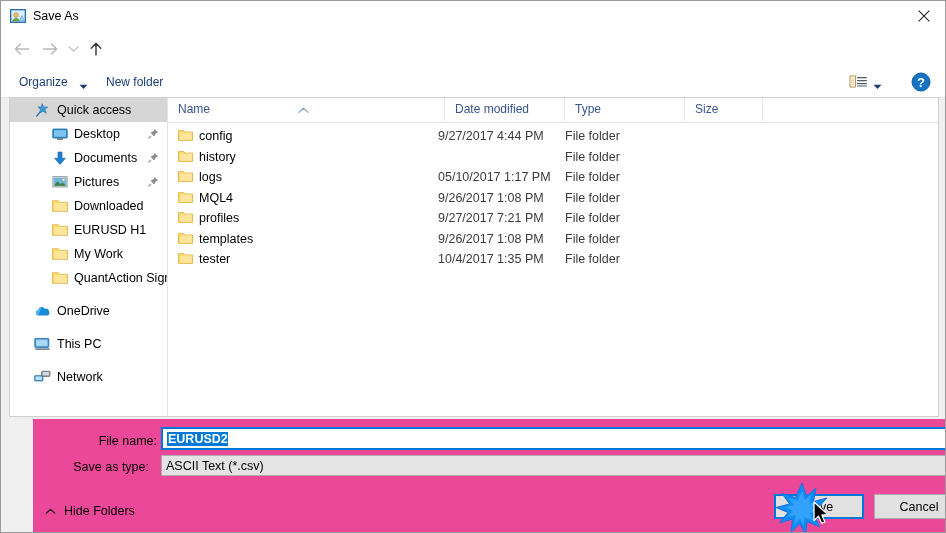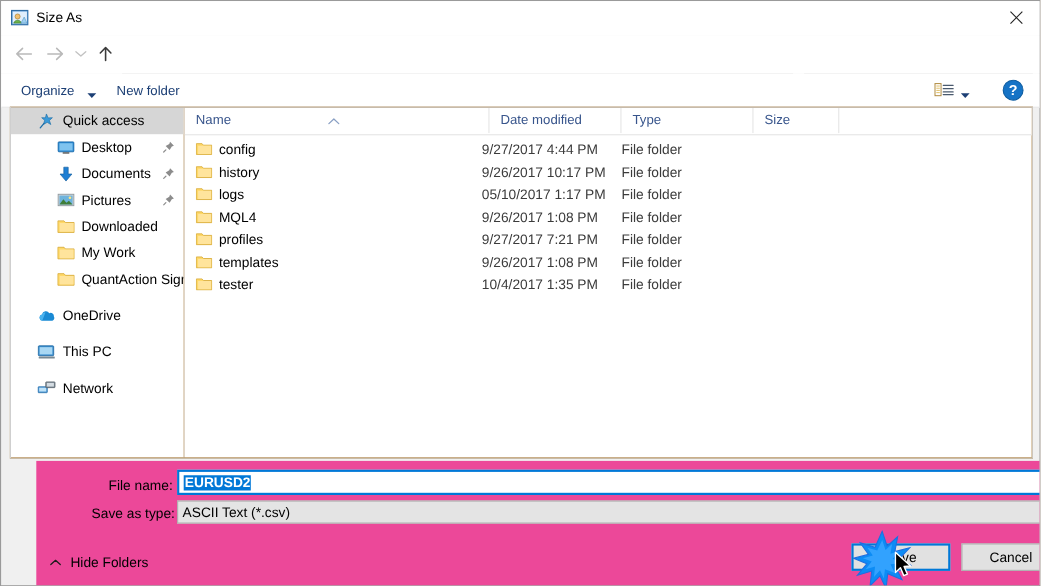--- a/index.html
+++ b/index.html
@@ -305,21 +305,21 @@
   }
   .flabel {
     position: absolute;
     font-size: 12.5px;
     color: #000;
     text-align: right;
     line-height: 22px;
     white-space: nowrap;
   }
   .lab-filename { left: 30px; top: 11px; width: 94px; }
-  .lab-savetype { left: 32px; top: 37px; width: 94px; text-align: right; }
+  .lab-savetype { left: 22px; top: 37px; width: 94px; text-align: right; }
 
   .combo {
     position: absolute;
     box-sizing: border-box;
     display: flex;
     align-items: center;
   }
   .combo-filename {
     left: 128px; top: 8px;
     width: 809px; height: 23px;
@@ -416,21 +416,21 @@
   <div class="titlebar">
     <span class="title-icon">
       <svg width="16" height="16" viewBox="0 0 16 16">
         <rect x="0.5" y="1.5" width="15" height="13" fill="#5b9bd5" stroke="#2e6ca4"></rect>
         <rect x="1.5" y="2.5" width="13" height="11" fill="#dfeefc"></rect>
         <circle cx="6" cy="7" r="2.3" fill="#f0c070" stroke="#a87c2c" stroke-width="0.6"></circle>
         <path d="M2.5 13 C3.5 9.6 8.5 9.6 9.5 13 Z" fill="#6cb24a" stroke="#3d7a2a" stroke-width="0.6"></path>
         <path d="M9 13 L12 7.5 L14.5 13 Z" fill="#9fd0f0" stroke="#4a8fc0" stroke-width="0.5"></path>
       </svg>
     </span>
-    <span class="title-text">Size As</span>
+    <span class="title-text">Save As</span>
     <div class="close-btn">
       <svg width="12" height="12" viewBox="0 0 12 12">
         <path d="M0.6 0.6 L11.4 11.4 M11.4 0.6 L0.6 11.4" stroke="#222" stroke-width="1.05" fill="none"></path>
       </svg>
     </div>
   </div>
 
   <div class="navrow">
     <div class="navbtn nav-back">
       <svg width="18" height="14" viewBox="0 0 18 14">
@@ -592,20 +592,29 @@
       <div class="side-item lvl1">
         <span class="side-ico">
           <svg width="16" height="14" viewBox="0 0 16 14">
             <path d="M0.6 1.8 h5.6 l1.3 1.5 H15.4 v9 H0.6 Z" fill="#ffd968" stroke="#d9ad3c" stroke-width="0.8"></path>
             <path d="M2.3 3.8 h12.6 v7.9 H2.3 Z" fill="#ffe49c"></path>
           </svg>
         </span>
         <span class="side-label">Downloaded</span>
       </div>
 
+      <div class="side-item lvl1">
+        <span class="side-ico">
+          <svg width="16" height="14" viewBox="0 0 16 14">
+            <path d="M0.6 1.8 h5.6 l1.3 1.5 H15.4 v9 H0.6 Z" fill="#ffd968" stroke="#d9ad3c" stroke-width="0.8"></path>
+            <path d="M2.3 3.8 h12.6 v7.9 H2.3 Z" fill="#ffe49c"></path>
+          </svg>
+        </span>
+        <span class="side-label">EURUSD H1</span>
+      </div>
 
       <div class="side-item lvl1">
         <span class="side-ico">
           <svg width="16" height="14" viewBox="0 0 16 14">
             <path d="M0.6 1.8 h5.6 l1.3 1.5 H15.4 v9 H0.6 Z" fill="#ffd968" stroke="#d9ad3c" stroke-width="0.8"></path>
             <path d="M2.3 3.8 h12.6 v7.9 H2.3 Z" fill="#ffe49c"></path>
           </svg>
         </span>
         <span class="side-label">My Work</span>
       </div>
@@ -699,21 +708,20 @@
         </div>
 
         <div class="frow">
           <span class="folder-ico">
             <svg width="15" height="13" viewBox="0 0 15 13">
               <path d="M0.5 1.6 h5.2 l1.2 1.4 H14.5 v8.4 H0.5 Z" fill="#ffd968" stroke="#d9ad3c" stroke-width="0.8"></path>
               <path d="M2.1 3.5 h11.8 v7.4 H2.1 Z" fill="#ffe49c"></path>
             </svg>
           </span>
           <span class="fcell fname" style="left:0; width:277px;">history</span>
-          <span class="fcell fdate" style="left:270px; width:130px;">9/26/2017 10:17 PM</span>
           <span class="fcell ftype" style="left:397px; width:120px;">File folder</span>
           <span class="fcell" style="left:517px; width:78px;"></span>
         </div>
 
         <div class="frow">
           <span class="folder-ico">
             <svg width="15" height="13" viewBox="0 0 15 13">
               <path d="M0.5 1.6 h5.2 l1.2 1.4 H14.5 v8.4 H0.5 Z" fill="#ffd968" stroke="#d9ad3c" stroke-width="0.8"></path>
               <path d="M2.1 3.5 h11.8 v7.4 H2.1 Z" fill="#ffe49c"></path>
             </svg>

